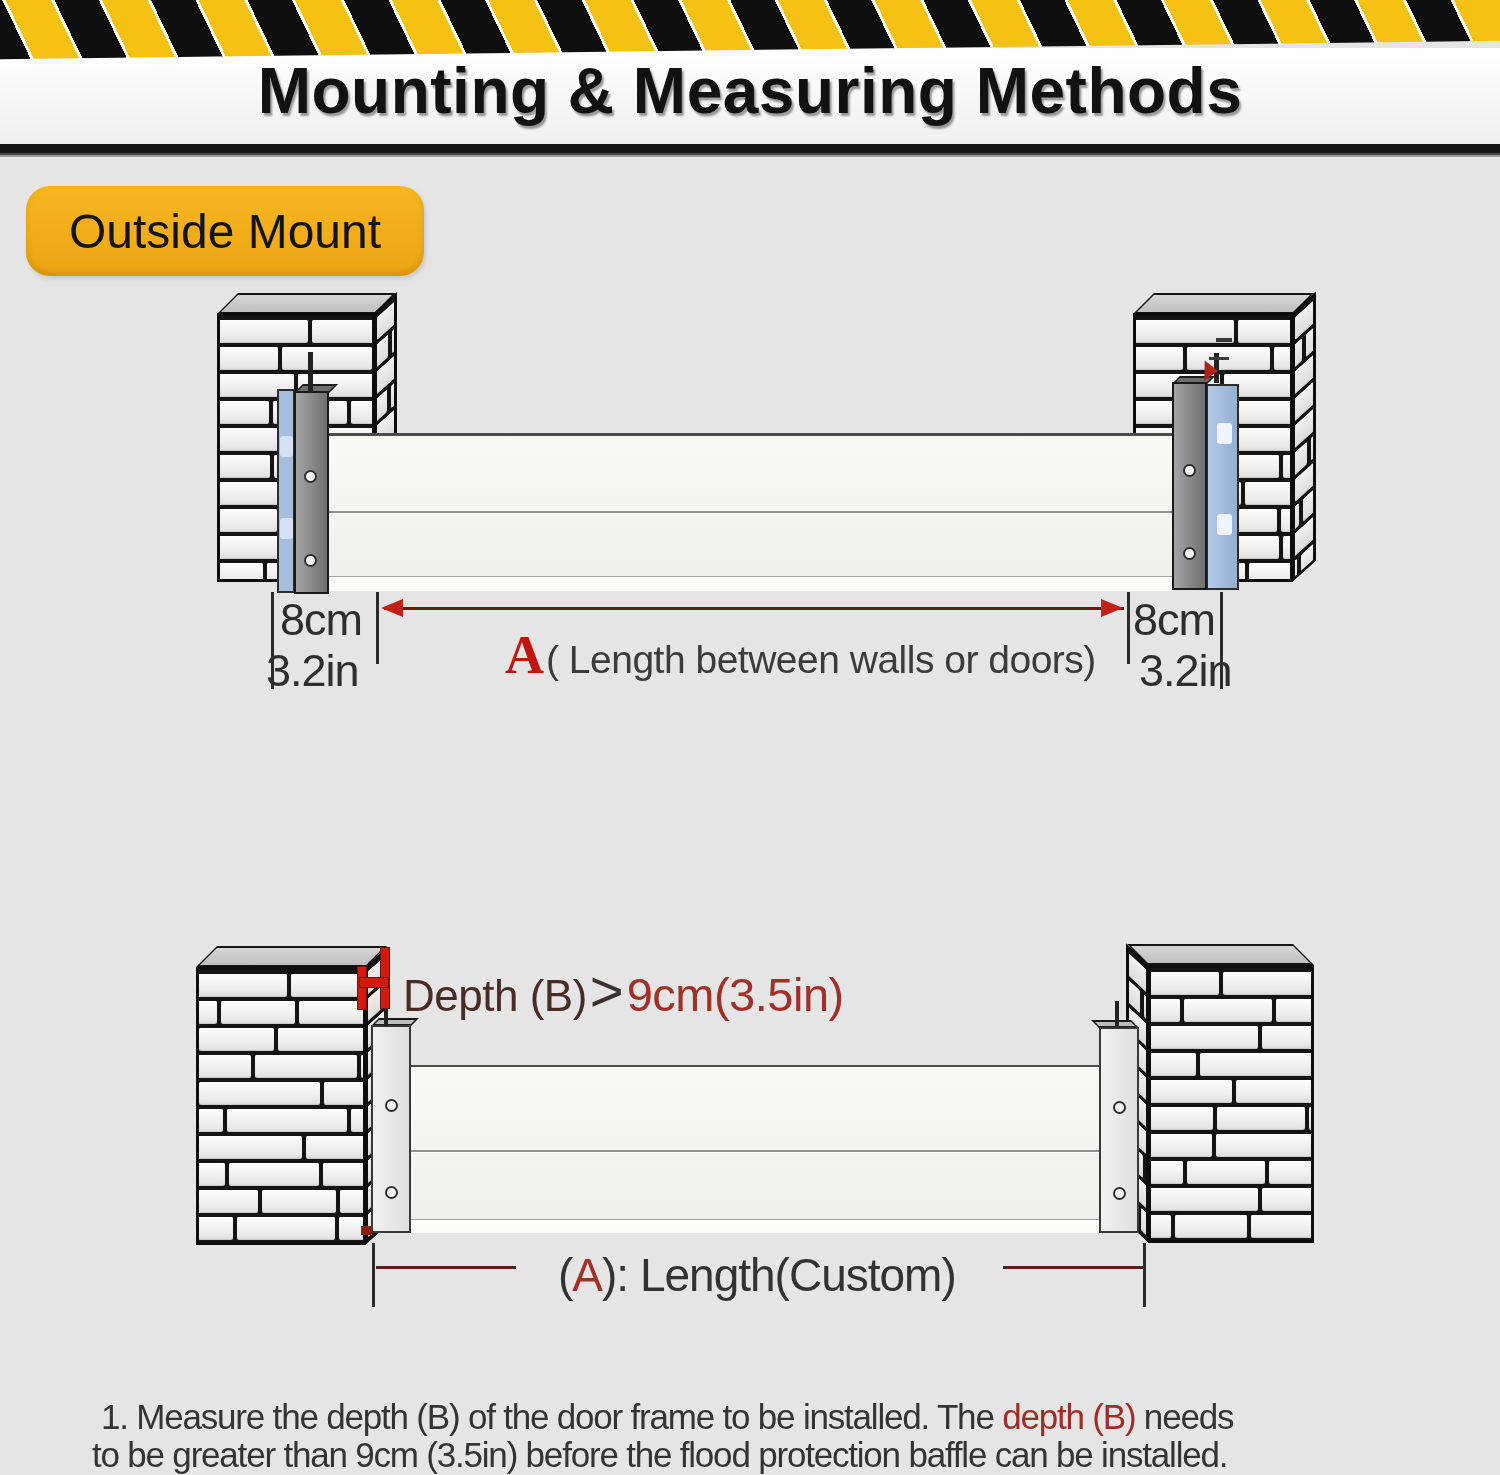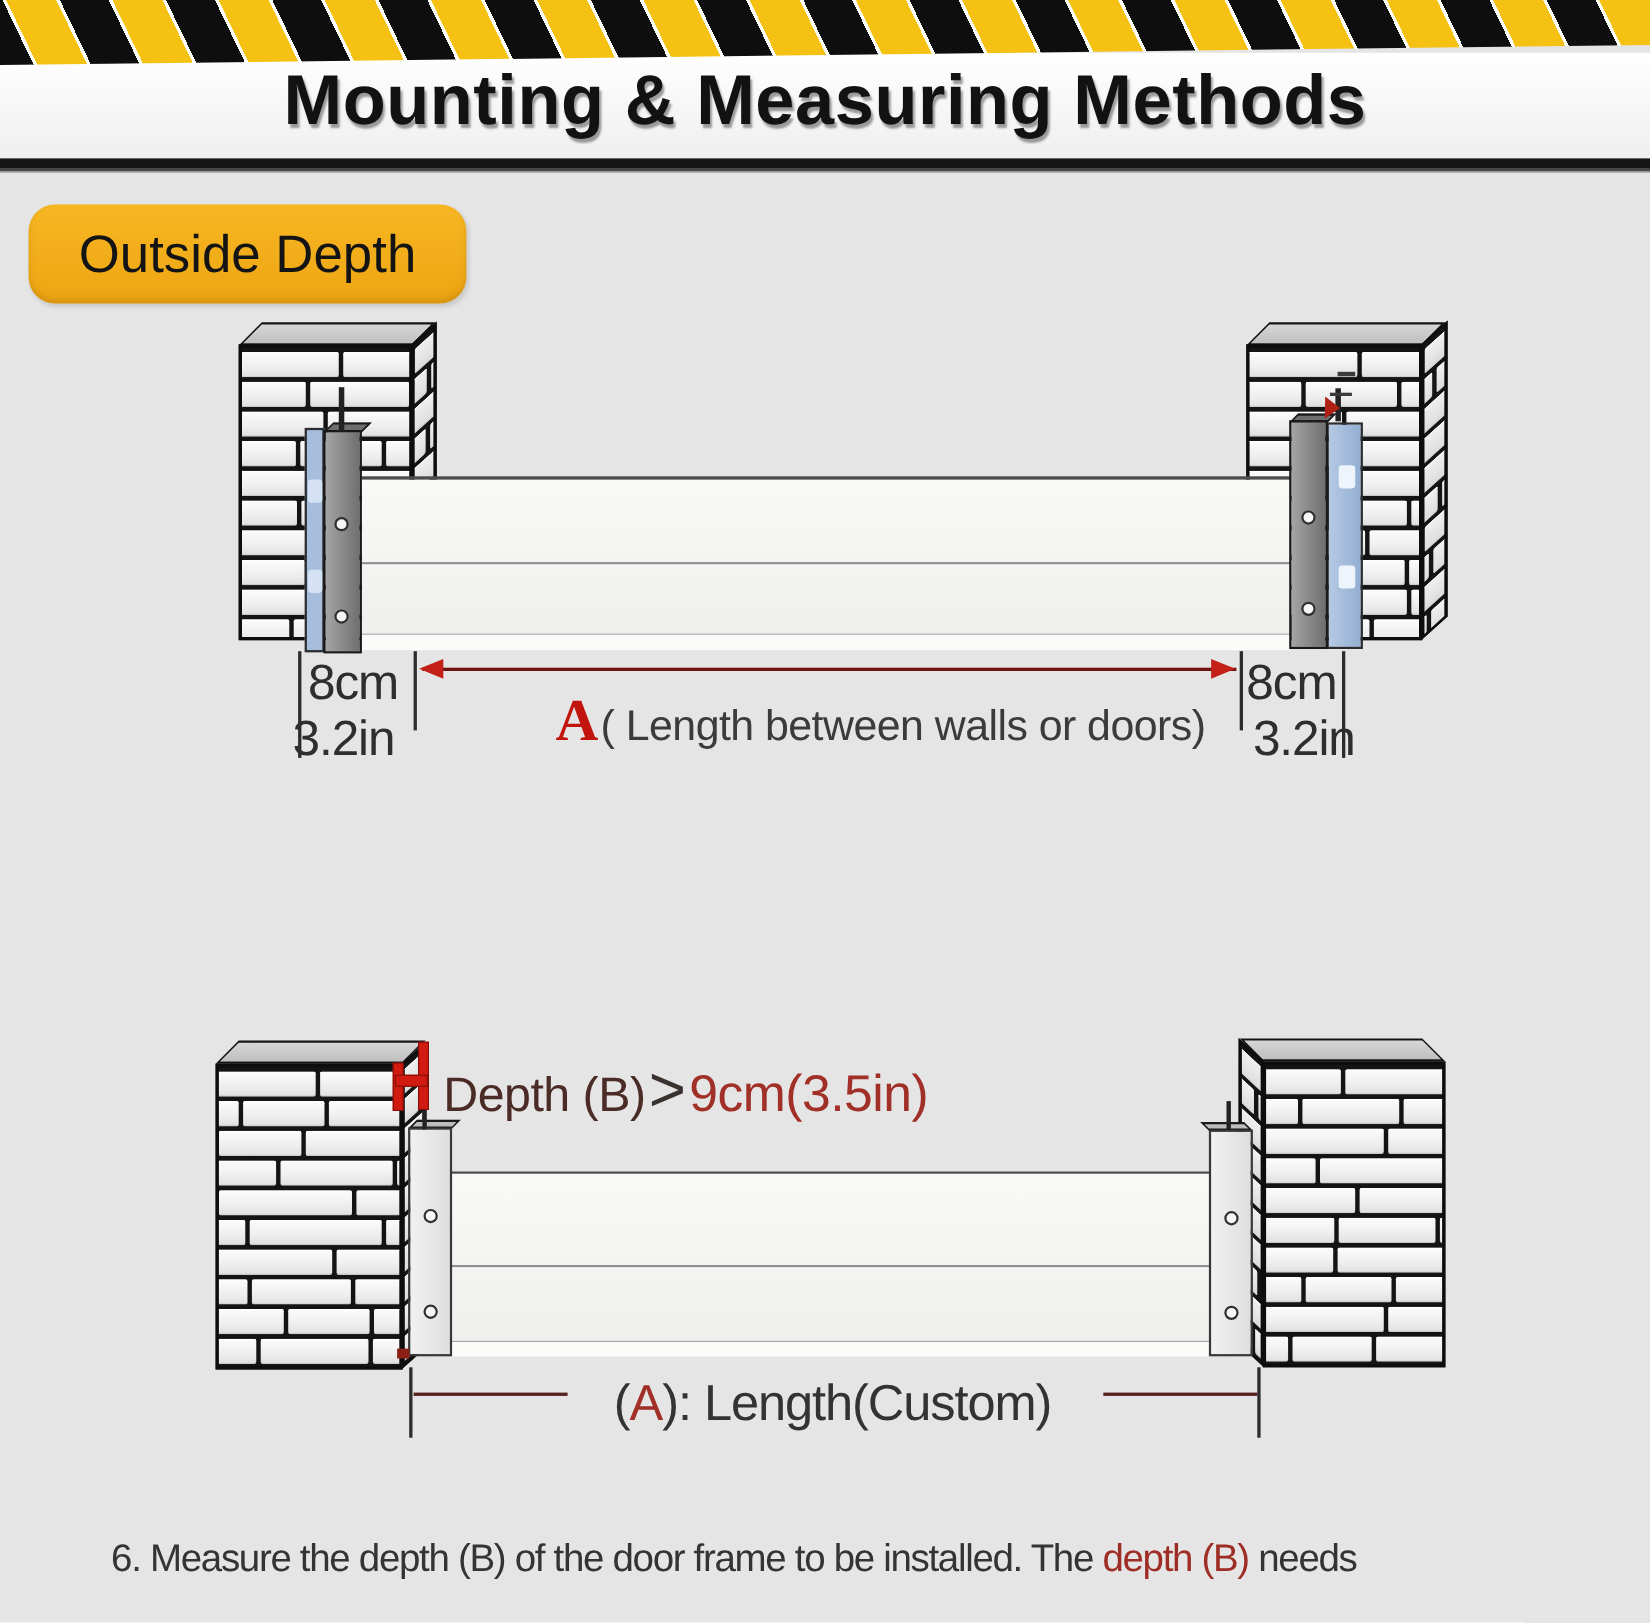--- a/index.html
+++ b/index.html
@@ -98,21 +98,21 @@
 </head>
 <body>
 
 <div class="stage">
 
   <div class="titleband"></div>
   <div class="tape"></div>
   <div class="title">Mounting &amp; Measuring Methods</div>
   <div class="headerline"></div>
 
-  <div class="badge" style="top:186px">Outside Depth</div>
+  <div class="badge" style="top:186px">Outside Mount</div>
 
   <div class="topface skew-top-r" style="left:217px;top:293px;width:158px;height:21px"></div>
   <div class="bricks" style="left:217px;top:313px;width:158px;height:269px">
       <div class="brick-row" style="height: 23px; margin-left: -8px;">
         <span class="brick" style="width: 96px;"></span>
         <span class="brick" style="width: 83px;"></span>
       </div>
       <div class="brick-row" style="height: 23px; margin-left: -45.4px;">
         <span class="brick" style="width: 103px;"></span>
         <span class="brick" style="width: 90px;"></span>
@@ -539,16 +539,17 @@
   <div class="mline" style="left:1003px;top:1266px;width:140px"></div>
   <div class="tick" style="left:1143px;top:1243px;height:64px"></div>
 
   <div class="lenrow" style="left:558px;top:1252px">
     <span>(</span>
       <span class="len-a">A</span>
       <span>): Length(Custom)</span>
   </div>
 
   <div class="bstep" style="left:101px;top:1398px">
-    <span>6. Measure the depth (B) of the door frame to be installed. The </span><span class="red-t">depth (B)</span><span> needs</span>
+    <span>1. Measure the depth (B) of the door frame to be installed. The </span><span class="red-t">depth (B)</span><span> needs</span>
   </div>
+  <div class="bstep" style="left:92px;top:1436px">to be greater than 9cm (3.5in) before the flood protection baffle can be installed.</div>
 
 </div>
 
 </body></html>

